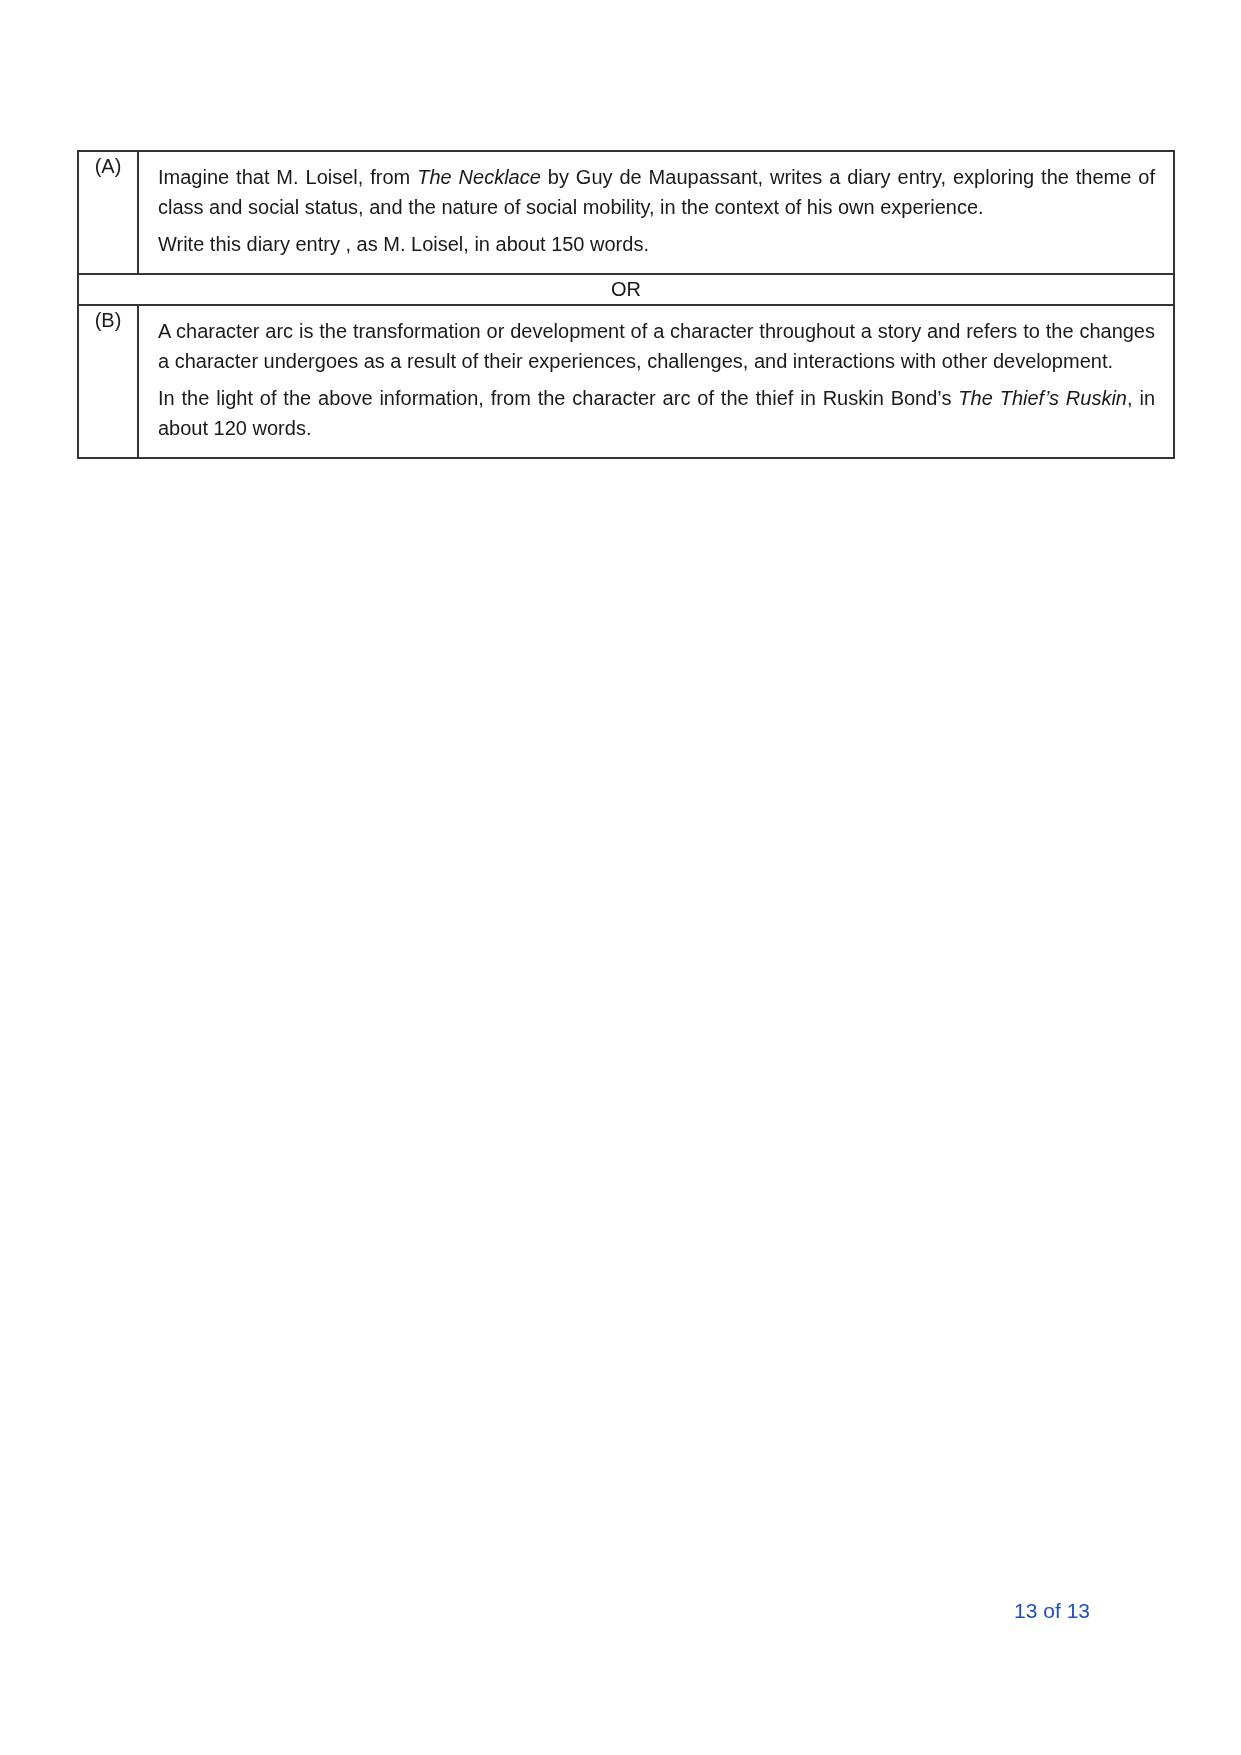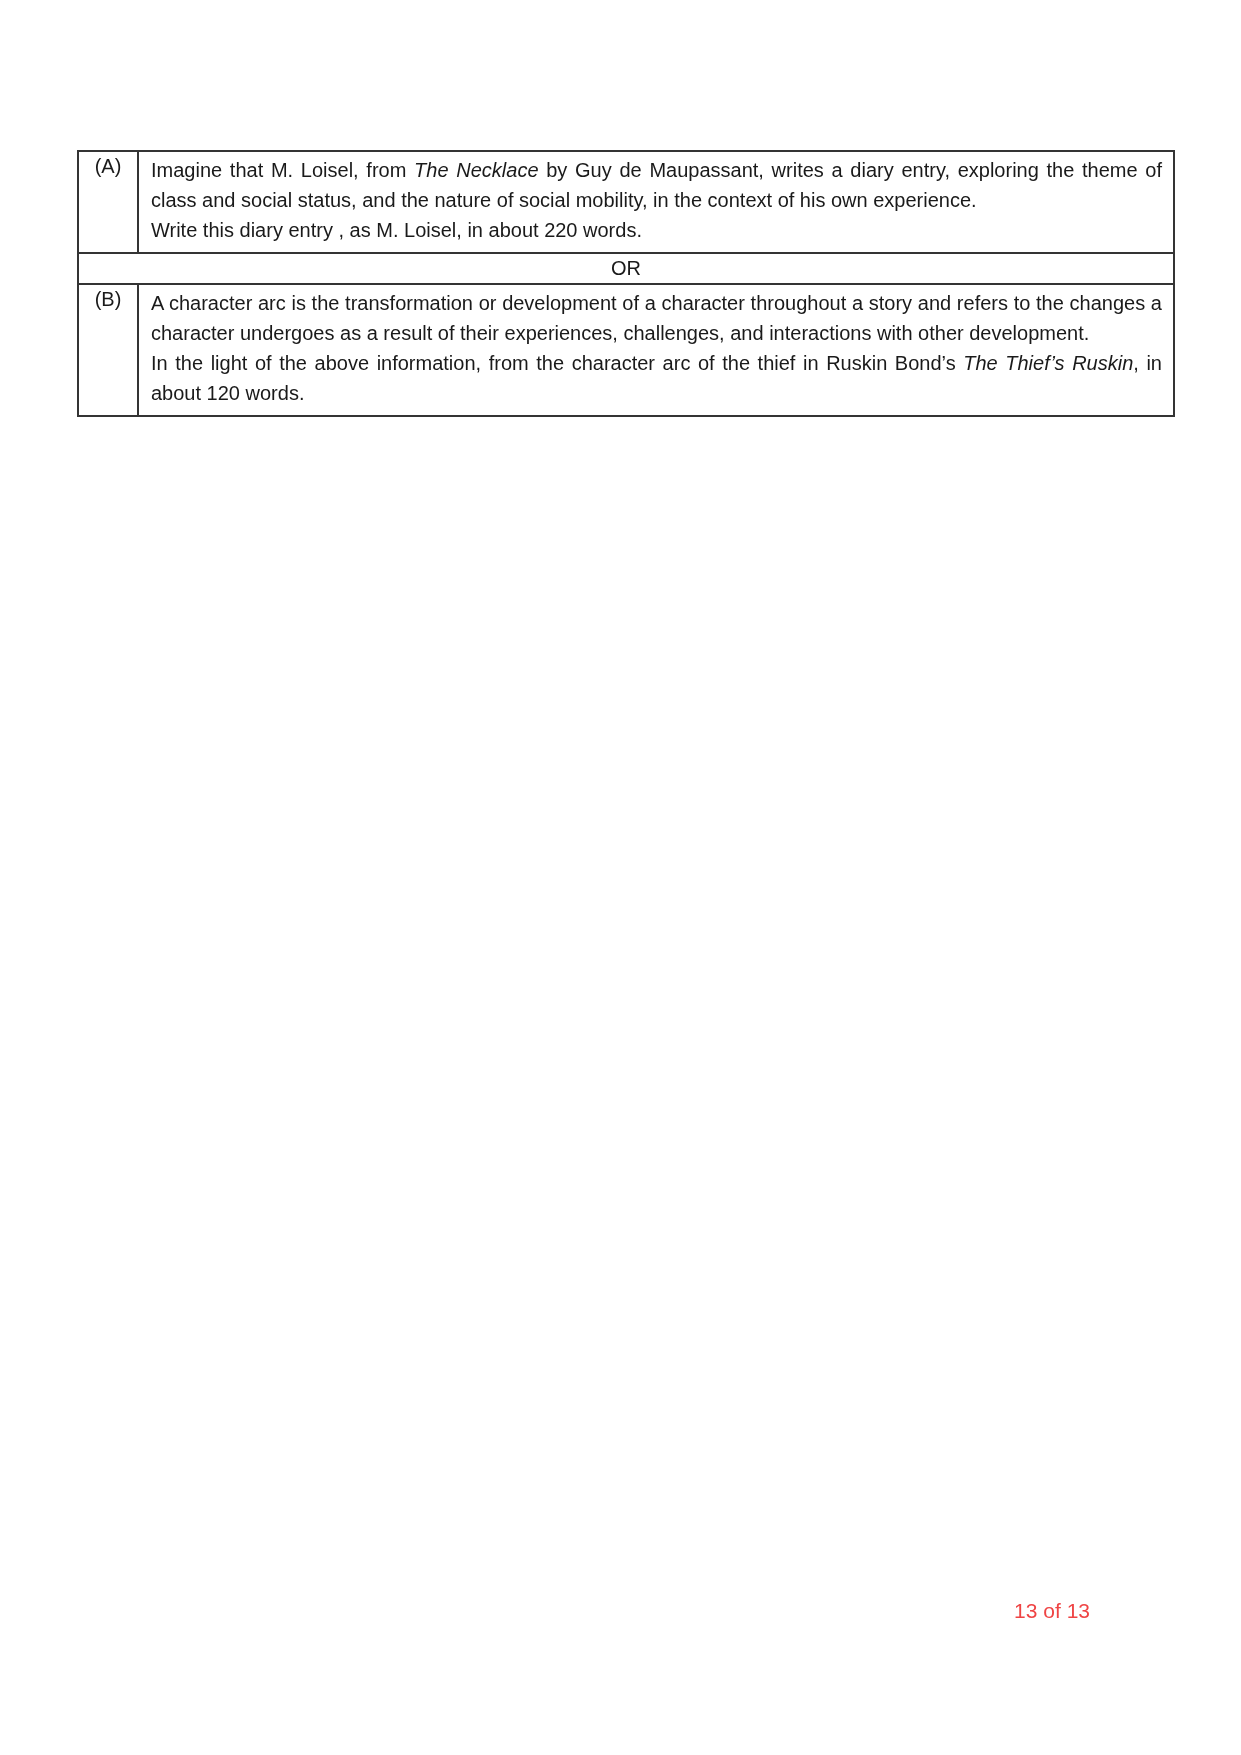--- a/index.html
+++ b/index.html
@@ -31,56 +31,56 @@
   }
   .label-cell {
     width: 58px;
     text-align: center;
     padding: 3px 0 0 0;
   }
   .content-cell {
     padding: 3px 11px 7px 12px;
   }
   .para {
-    margin: 0;
+    margin: 7px;
     line-height: 30px;
     text-align: justify;
   }
   .italic {
     font-style: italic;
   }
   .or-cell {
     text-align: center;
     vertical-align: middle;
     padding: 1px 0 2px 0;
     line-height: 26px;
   }
   .footer {
     position: absolute;
     top: 1599px;
     right: 151px;
     font-size: 21px;
     line-height: 24px;
-    color: #ef4444;
+    color: #1d4ed8;
   }
 </style>
 </head>
 <body>
 
 <div class="page">
 
   <table class="q-table">
     <tbody>
         <tr>
       <td class="label-cell">
         <span>(A)</span>
       </td>
       <td class="content-cell">
         <p class="para"><span>Imagine that M. Loisel, from </span><span class="italic">The Necklace</span><span> by Guy de Maupassant, writes a diary entry, exploring the theme of class and social status, and the nature of social mobility, in the context of his own experience.</span></p>
-        <p class="para"><span>Write this diary entry , as M. Loisel, in about 220 words.</span></p>
+        <p class="para"><span>Write this diary entry , as M. Loisel, in about 150 words.</span></p>
       </td>
     </tr>
     <tr>
       <td colspan="2" class="or-cell">OR</td>
     </tr>
     <tr>
       <td class="label-cell">
         <span>(B)</span>
       </td>
       <td class="content-cell">

